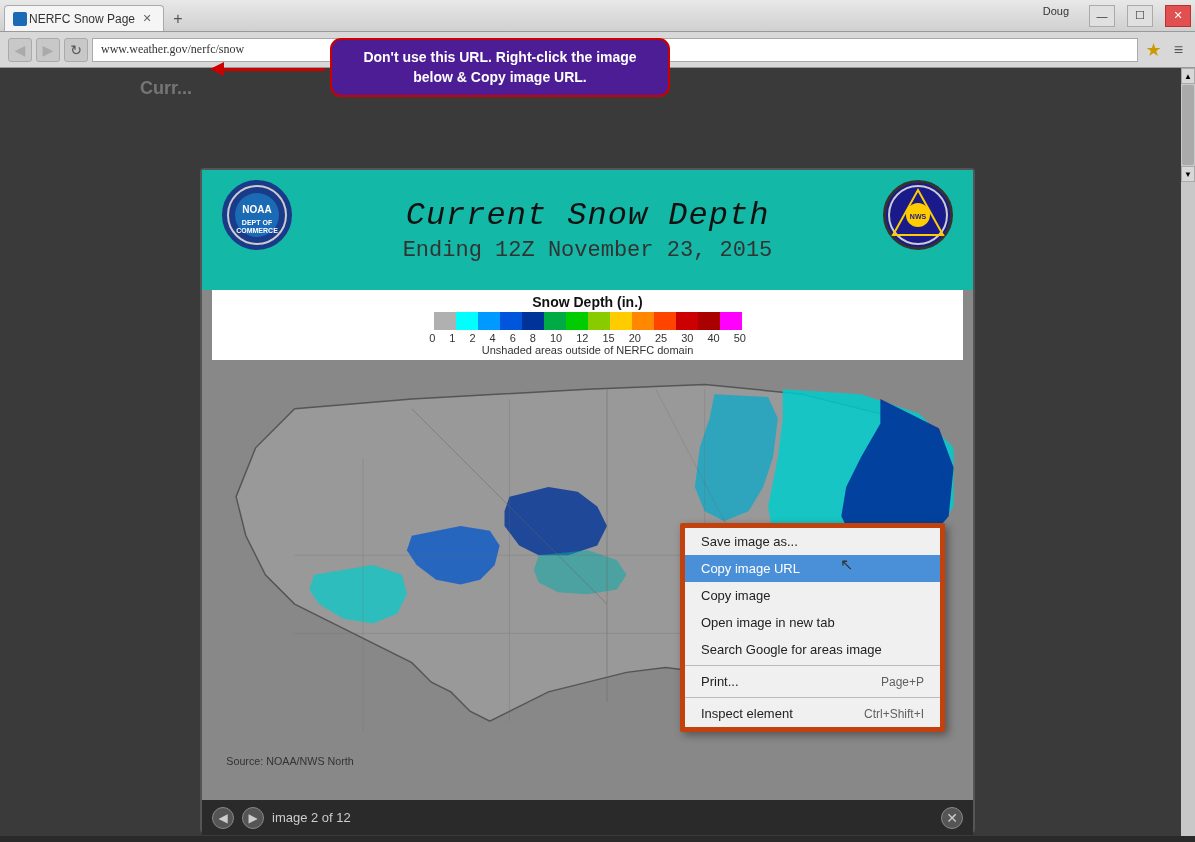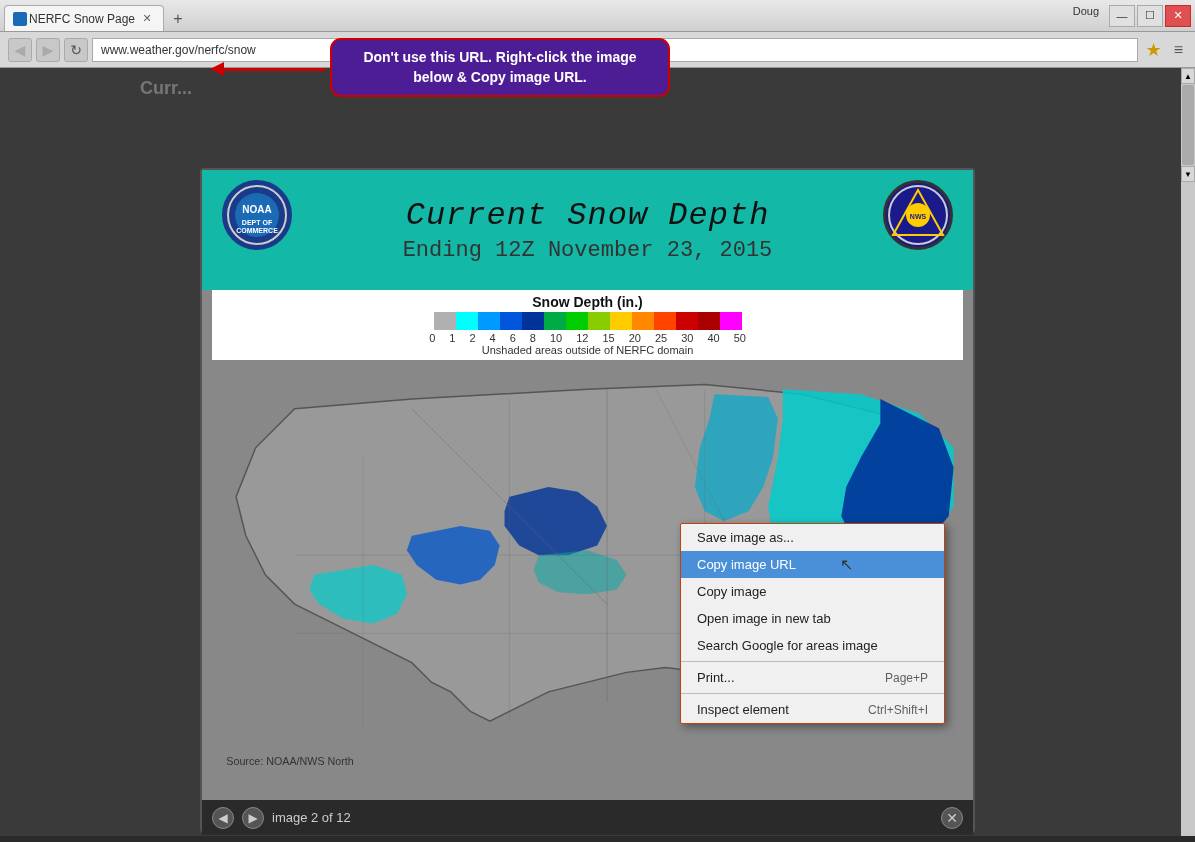--- a/index.html
+++ b/index.html
@@ -68,21 +68,21 @@
       display: flex;
       align-items: center;
       justify-content: center;
       font-size: 16px;
       color: #555;
       margin-left: 2px;
     }
     .window-controls {
       margin-left: auto;
       display: flex;
-      gap: 2px;
+      gap: 12px;
     }
     .win-btn {
       width: 26px;
       height: 22px;
       display: flex;
       align-items: center;
       justify-content: center;
       font-size: 11px;
       color: #333;
       border: 1px solid #aaa;
@@ -121,20 +121,21 @@
     }
     .nav-btn.disabled { color: #aaa; }
     .address-input {
       flex: 1;
       height: 24px;
       border: 1px solid #aaa;
       background: white;
       padding: 0 8px;
       font-size: 12px;
       color: #333;
+      font-family: Liberation Serif, serif;
     }
     .star-btn {
       font-size: 18px;
       color: #cc9900;
       cursor: pointer;
       padding: 0 4px;
     }
     .menu-btn {
       font-size: 16px;
       color: #555;
@@ -369,21 +370,21 @@
       cursor: pointer;
     }
 
     
     .context-menu {
       position: absolute;
       top: 455px;
       left: 680px;
       width: 265px;
       background: #f0f0f0;
-      border: 1px solid #c2410c;
+      border: 5px solid #c2410c;
       border-radius: 2px;
       box-shadow: 3px 3px 8px rgba(0,0,0,0.4);
       z-index: 200;
       font-size: 13px;
     }
     .context-menu-item {
       padding: 6px 16px;
       color: #222;
       cursor: pointer;
       display: flex;

